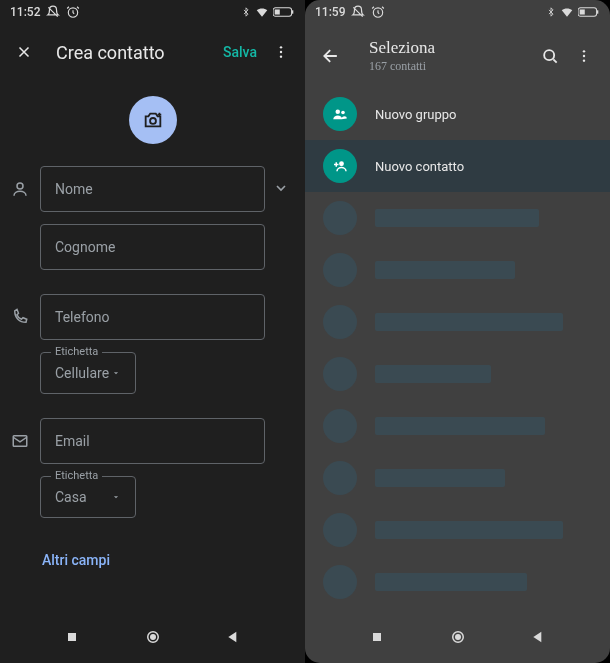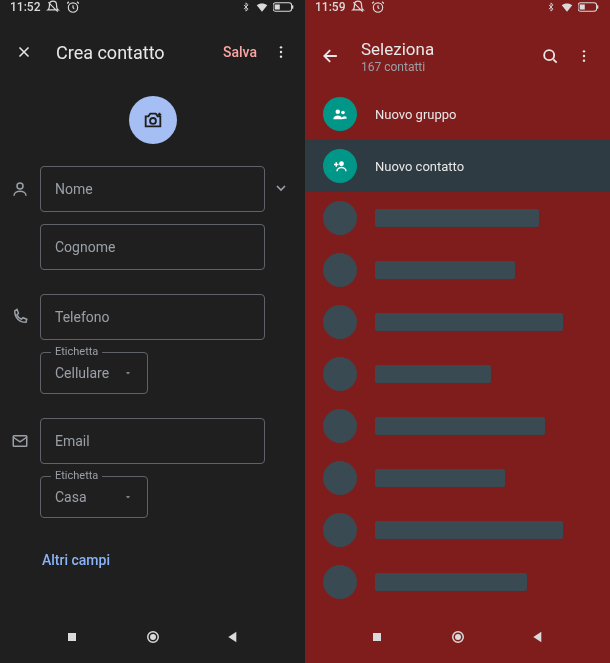--- a/index.html
+++ b/index.html
@@ -12,48 +12,48 @@
     display: flex;
   }
   .screen {
     width: 305px;
     height: 663px;
     position: relative;
     display: flex;
     flex-direction: column;
   }
   .screen-left { background: #1F1F1F; }
-  .screen-right { background: #7f1d1d; }
+  .screen-right { background: #404040; border-radius: 15px; }
 
   
   .status-bar {
     height: 24px;
     display: flex;
-    align-items: flex-start;
+    align-items: center;
     justify-content: space-between;
     padding: 0 10px;
     color: #DADADA;
     font-size: 12px;
     font-weight: 500;
   }
   .status-left { display: flex; align-items: center; gap: 6px; }
   .status-right { display: flex; align-items: center; gap: 4px; }
   .status-icon svg { display: block; }
 
   
   .appbar-left {
     height: 56px;
     display: flex;
     align-items: center;
     padding: 0 12px;
     color: #E8E8E8;
   }
   .appbar-left .close { width: 24px; height: 24px; display: flex; align-items: center; justify-content: center; }
   .appbar-left .title { flex: 1; font-size: 18px; font-weight: 400; margin-left: 20px; color: #E8E8E8; }
-  .appbar-left .save { color: #fca5a5; font-size: 14px; font-weight: 500; margin-right: 12px; }
+  .appbar-left .save { color: #14b8a6; font-size: 14px; font-weight: 500; margin-right: 12px; }
   .appbar-left .more { width: 24px; height: 24px; display: flex; align-items: center; justify-content: center; }
 
   
   .photo-row { display: flex; justify-content: center; padding: 16px 0 22px; }
   .photo-circle {
     width: 48px; height: 48px; border-radius: 50%;
     background: #A5BFF4; display: flex; align-items: center; justify-content: center;
   }
 
   
@@ -71,21 +71,21 @@
     border: 1px solid #5F6368;
     border-radius: 4px;
     height: 46px;
     display: flex;
     align-items: center;
     padding: 0 14px;
     color: #9AA0A6;
     font-size: 14px;
     margin-bottom: 12px;
   }
-  .tf.narrow { width: 108px; height: 42px; }
+  .tf.narrow { width: 96px; height: 42px; }
   .tf .floating-label {
     position: absolute; top: -8px; left: 10px;
     background: #1F1F1F; padding: 0 4px;
     font-size: 11px; color: #9AA0A6;
   }
   .tf .chev { margin-left: auto; color: #9AA0A6; }
 
   .more-fields {
     color: #8AB4F8;
     font-size: 14px;
@@ -95,21 +95,21 @@
 
   
   .appbar-right {
     height: 64px;
     display: flex;
     align-items: center;
     padding: 0 12px;
     color: #E8E8E8;
   }
   .appbar-right .back { width: 28px; height: 28px; display:flex; align-items:center; justify-content:center; }
-  .appbar-right .titles { flex: 1; margin-left: 16px; }
+  .appbar-right .titles { flex: 1; margin-left: 24px; font-family: Liberation Serif, serif; }
   .appbar-right .t1 { font-size: 17px; color: #E8E8E8; }
   .appbar-right .t2 { font-size: 12px; color: #9AA0A6; margin-top: 1px; }
   .appbar-right .search, .appbar-right .more2 {
     width: 28px; height: 28px; display:flex; align-items:center; justify-content:center; margin-left: 6px;
   }
 
   
   .action-row {
     display: flex; align-items: center;
     height: 52px; padding: 0 18px;

